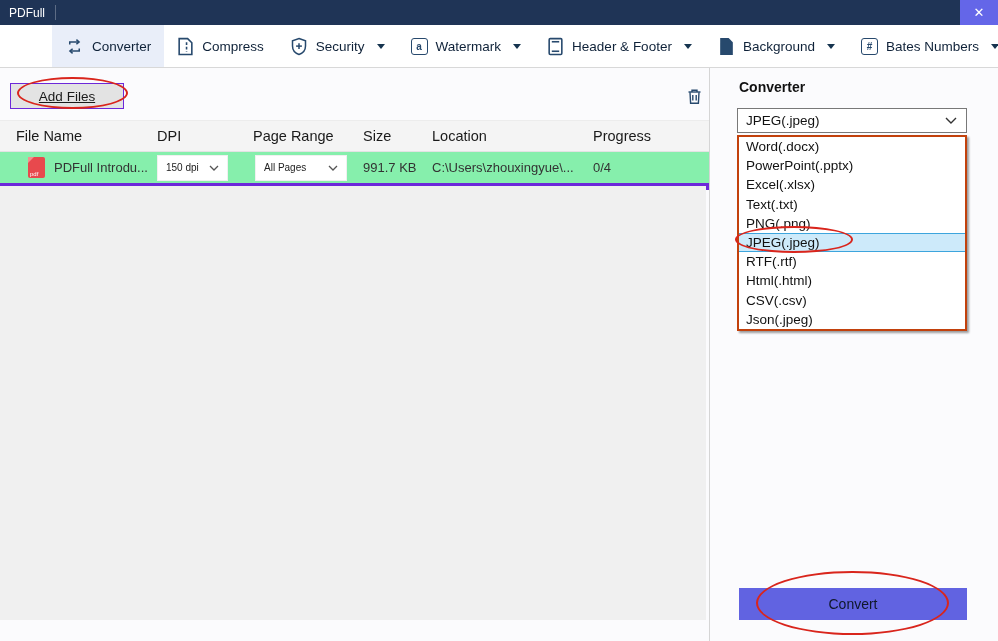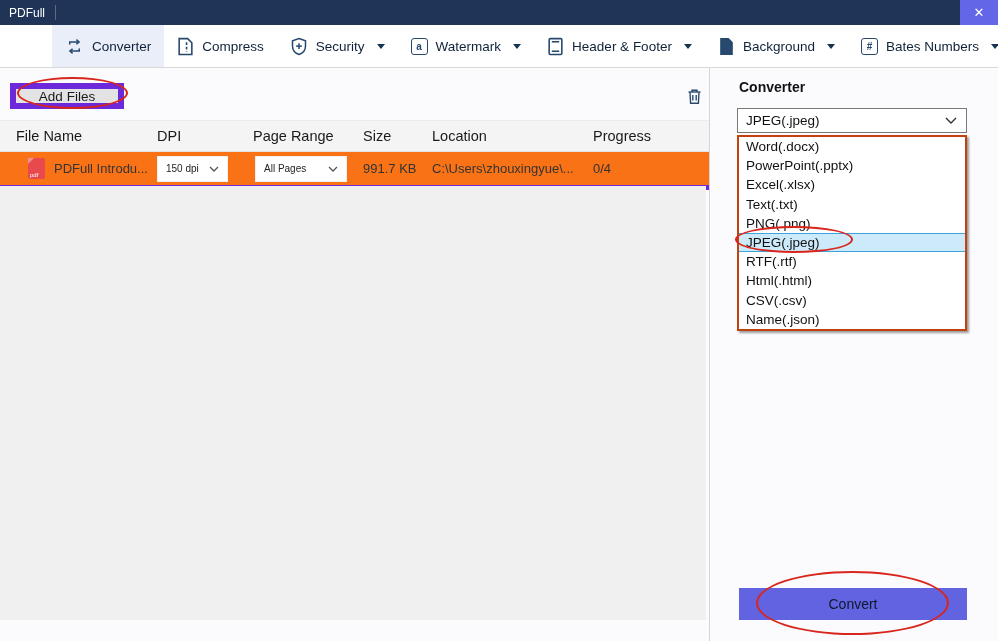--- a/index.html
+++ b/index.html
@@ -17,28 +17,28 @@
   .tab.active { background:#e9eef9; }
   .tab svg { flex:0 0 auto; }
   .caret { width:0; height:0; border-left:4px solid transparent; border-right:4px solid transparent; border-top:5px solid #16344f; margin-left:4px; }
   .glyphbox { width:17px; height:17px; border:1.4px solid #27496d; border-radius:3px; color:#27496d; font-size:10px; font-weight:bold; display:flex; align-items:center; justify-content:center; }
 
   
   .main { display:flex; height:573px; }
   .left-panel { width:710px; border-right:1px solid #d5d5d5; position:relative; background:#fbfbfd; }
   .right-panel { flex:1; position:relative; background:#fbfbfd; }
 
-  .add-files-btn { position:absolute; left:10px; top:15px; width:114px; height:26px; background:#e3e3e3; border:6px solid #6d28d9; font-size:13.5px; color:#1a1a1a; display:flex; align-items:center; justify-content:center; cursor:pointer; }
+  .add-files-btn { position:absolute; left:10px; top:15px; width:114px; height:26px; background:#e3e3e3; border:1px solid #6d28d9; font-size:13.5px; color:#1a1a1a; display:flex; align-items:center; justify-content:center; cursor:pointer;text-decoration:underline; }
   .trash-btn { position:absolute; left:684px; top:18px; width:20px; height:20px; display:flex; align-items:center; justify-content:center; cursor:pointer; }
 
   .file-table { position:absolute; left:0; top:52px; width:709px; }
   .thead, .trow { display:grid; grid-template-columns:157px 96px 110px 69px 161px 1fr; align-items:center; }
   .thead { height:32px; background:#f4f4f4; border-top:1px solid #ececec; border-bottom:1px solid #e3e3e3; font-size:14.5px; color:#1a1a1a; }
   .thead > div:first-child { padding-left:16px; }
-  .trow { height:38px; background:#f97316; border-bottom:5px solid #6d28d9; font-size:13.5px; color:#333; }
+  .trow { height:38px; background:#86efac; border-bottom:7px solid #6d28d9; font-size:13.5px; color:#333; }
   .name-cell { display:flex; align-items:center; gap:9px; padding-left:28px; overflow:hidden; }
   .pdf-icon { width:17px; height:21px; background:#e8494d; border-radius:2px; position:relative; flex:0 0 auto; }
   .pdf-icon::before { content:""; position:absolute; left:0; top:0; border-top:6px solid #f3908f; border-right:6px solid transparent; }
   .pdf-icon::after { content:"pdf"; position:absolute; left:2px; bottom:1px; color:#ffffff; font-size:6px; }
   .combo { background:#ffffff; height:26px; display:flex; align-items:center; justify-content:space-between; padding:0 8px; font-size:10px; color:#222; cursor:pointer; border:1px solid #f0f0f0; }
   .combo-dpi { width:71px; }
   .combo-range { width:92px; margin-left:2px; }
   .cell-text { font-size:13px; color:#333; white-space:nowrap; overflow:hidden; }
   .empty-area { position:absolute; left:0; top:118px; width:706px; height:434px; background:#f0f0f0; }
 
@@ -193,21 +193,21 @@
     <div class="dropdown-list">
       <div class="dd-item">Word(.docx)</div>
       <div class="dd-item">PowerPoint(.pptx)</div>
       <div class="dd-item">Excel(.xlsx)</div>
       <div class="dd-item">Text(.txt)</div>
       <div class="dd-item">PNG(.png)</div>
       <div class="dd-item highlighted">JPEG(.jpeg)</div>
       <div class="dd-item">RTF(.rtf)</div>
       <div class="dd-item">Html(.html)</div>
       <div class="dd-item">CSV(.csv)</div>
-      <div class="dd-item">Name(.json)</div>
+      <div class="dd-item">Json(.jpeg)</div>
     </div>
 
     <button class="convert-btn">
       <span>Convert</span>
     </button>
   </div>
 </div>
 
 <div class="ellipse e-addfiles"></div>
 <div class="ellipse e-jpeg"></div>

